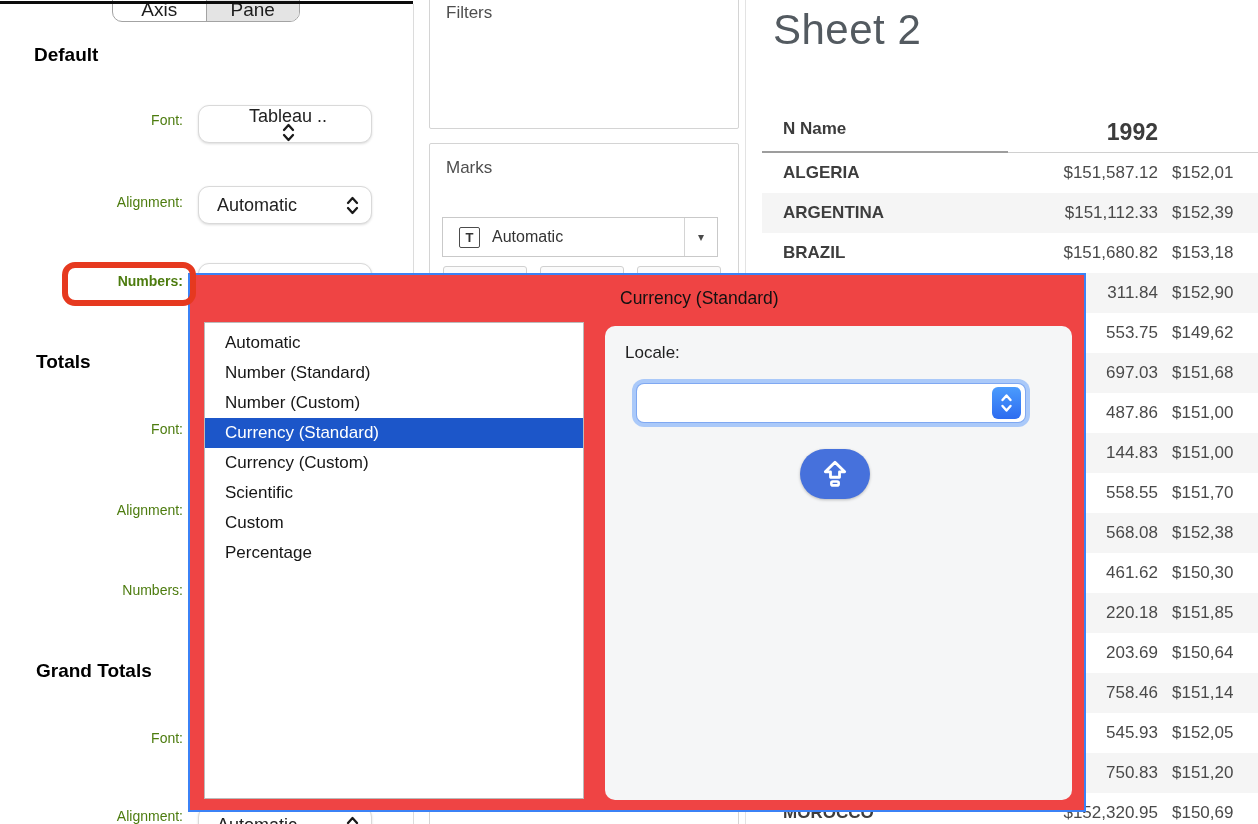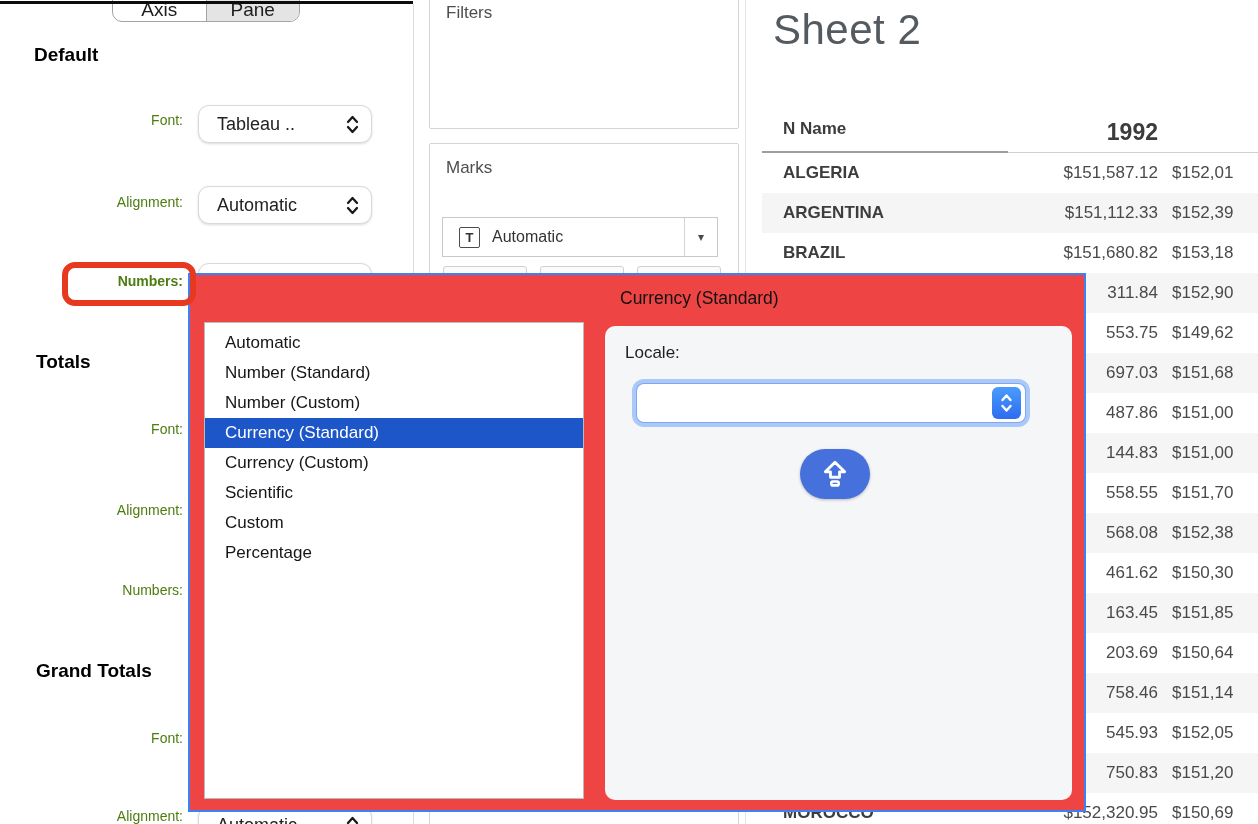--- a/index.html
+++ b/index.html
@@ -121,21 +121,21 @@
   <div class="abs" id="top-rule"></div>
 
   <div class="abs" id="tab-control">
     <div class="tab-seg">Axis</div>
     <div class="tab-seg inactive">Pane</div>
   </div>
 
   <div class="abs heading" style="left:34px; top:44px;">Default</div>
 
   <div class="abs fmt-label" style="top:112px;">Font:</div>
-  <div class="abs dropdown" style="top:105px;">
+  <div class="abs dropdown" style="top:105px;flex-direction:column;">
     <span class="dd-text">Tableau ..</span>
     <svg class="updown-icon" viewBox="0 0 13 19">
       <polyline points="2,7 6.5,2 11,7" fill="none" stroke="#1a1a1a" stroke-width="2.3" stroke-linecap="round" stroke-linejoin="round"></polyline>
       <polyline points="2,12 6.5,17 11,12" fill="none" stroke="#1a1a1a" stroke-width="2.3" stroke-linecap="round" stroke-linejoin="round"></polyline>
     </svg>
   </div>
 
   <div class="abs fmt-label" style="top:194px;">Alignment:</div>
   <div class="abs dropdown" style="top:186px;">
     <span class="dd-text">Automatic</span>
@@ -262,21 +262,21 @@
         </div>
 
         <div class="trow">
           <span class="rname"></span>
           <span class="rv1">461.62</span>
           <span class="rv2">$150,30</span>
         </div>
 
         <div class="trow">
           <span class="rname"></span>
-          <span class="rv1">163.45</span>
+          <span class="rv1">220.18</span>
           <span class="rv2">$151,85</span>
         </div>
 
         <div class="trow">
           <span class="rname"></span>
           <span class="rv1">203.69</span>
           <span class="rv2">$150,64</span>
         </div>
 
         <div class="trow">

